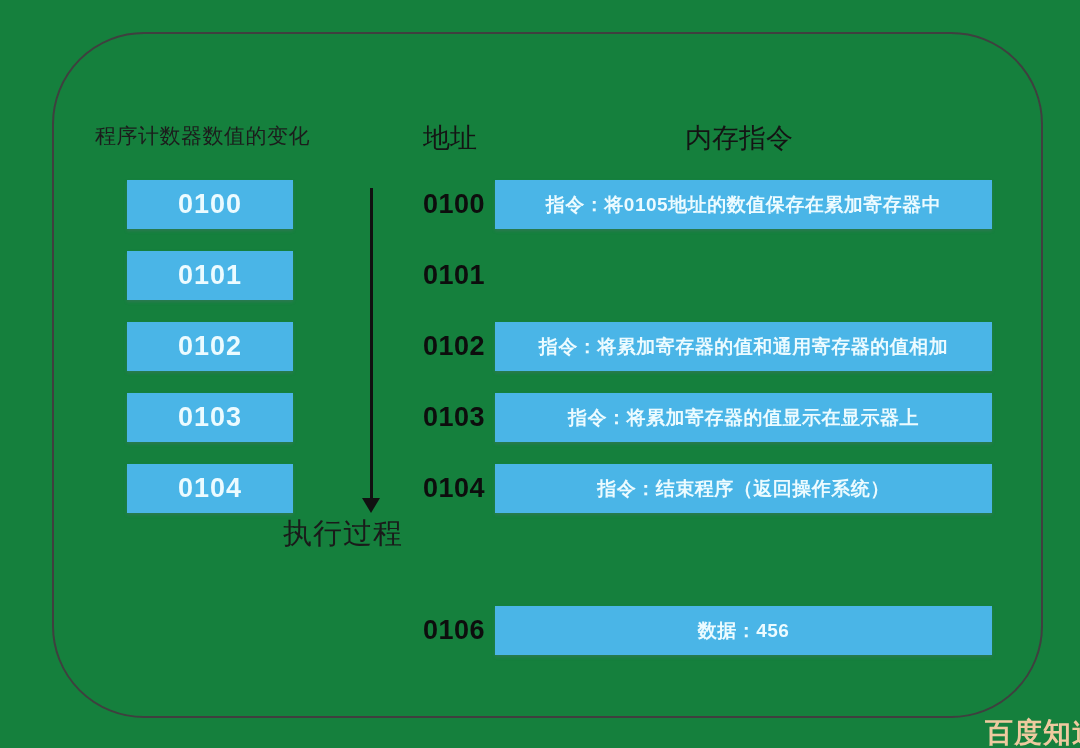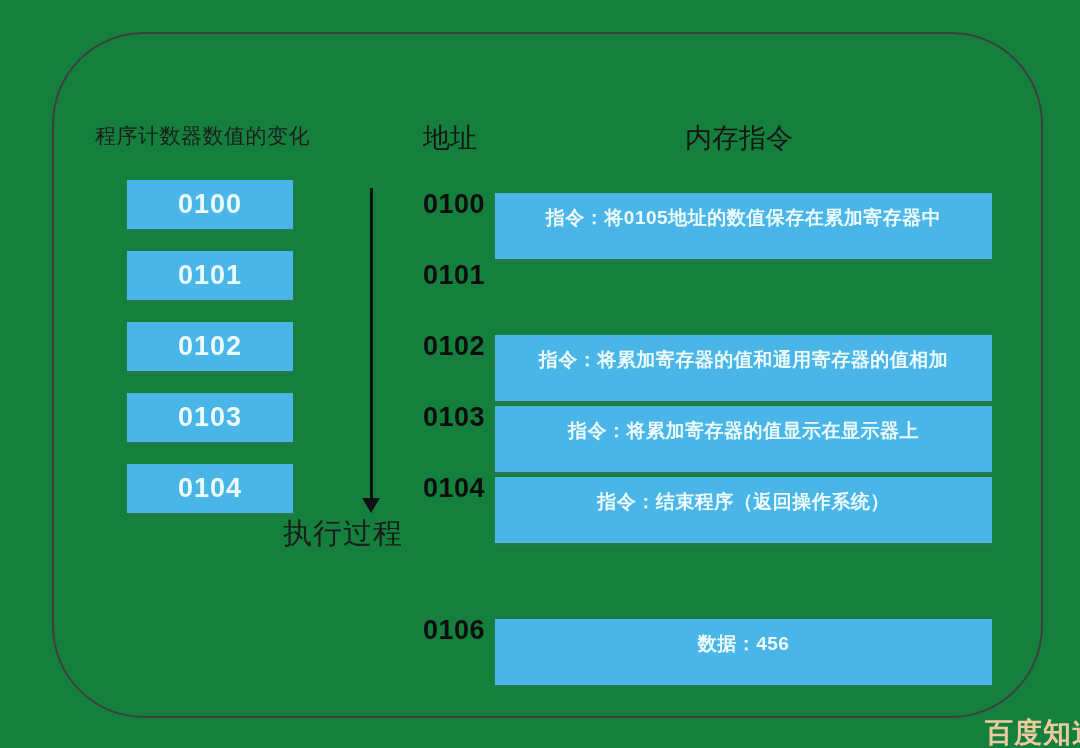--- a/index.html
+++ b/index.html
@@ -98,31 +98,30 @@
     width: 80px; height: 49px;
     line-height: 49px;
     font-size: 27px;
     font-weight: bold;
     color: #0d0d0d;
     letter-spacing: 0.5px;
   }
   .mem-box {
     position: absolute;
     left: 441px; top: 0;
-    width: 497px; height: 66px;
+    width: 497px; height: 49px;
     background: var(--box-blue, #4ab5e7);
     color: var(--box-text, #ecfbff);
     font-size: 19px;
     font-weight: bold;
     text-align: center;
     line-height: 49px;
     letter-spacing: 0.5px;
     box-shadow: 0 2px 3px rgba(90,110,120,0.35);
     white-space: nowrap;
-    margin-top: 13px;
   }
   .watermark {
     position: absolute;
     left: 985px; top: 714px;
     font-size: 28px;
     font-weight: bold;
     color: var(--wm-color, #eeca9f);
     letter-spacing: 1px;
     white-space: nowrap;
   }

